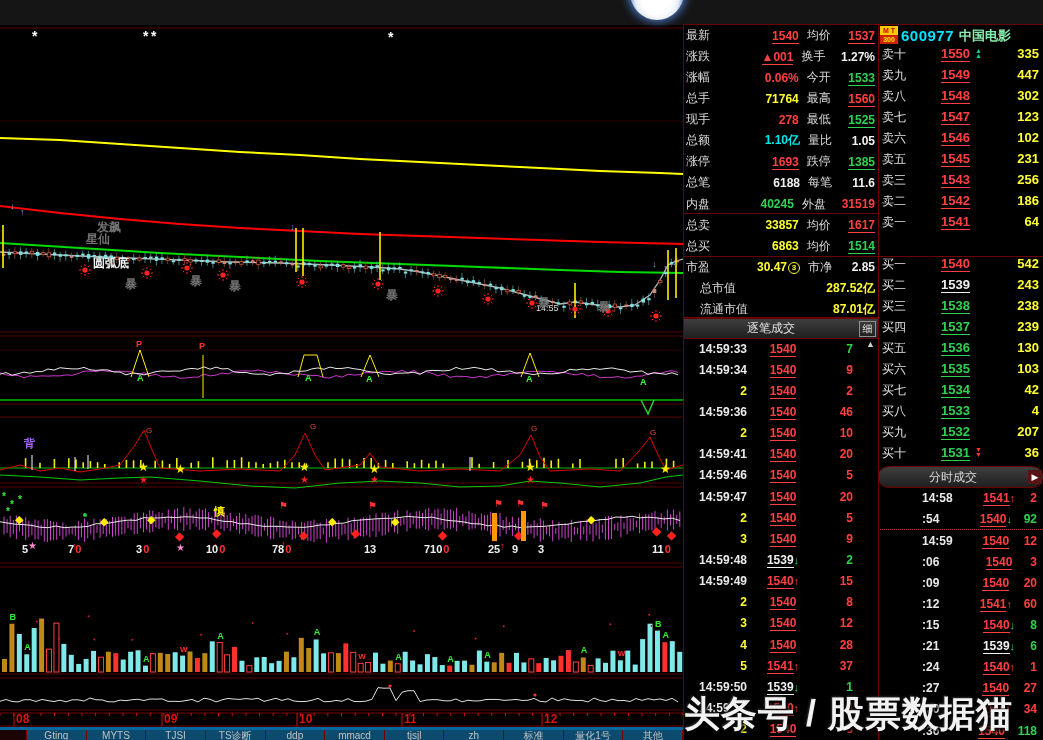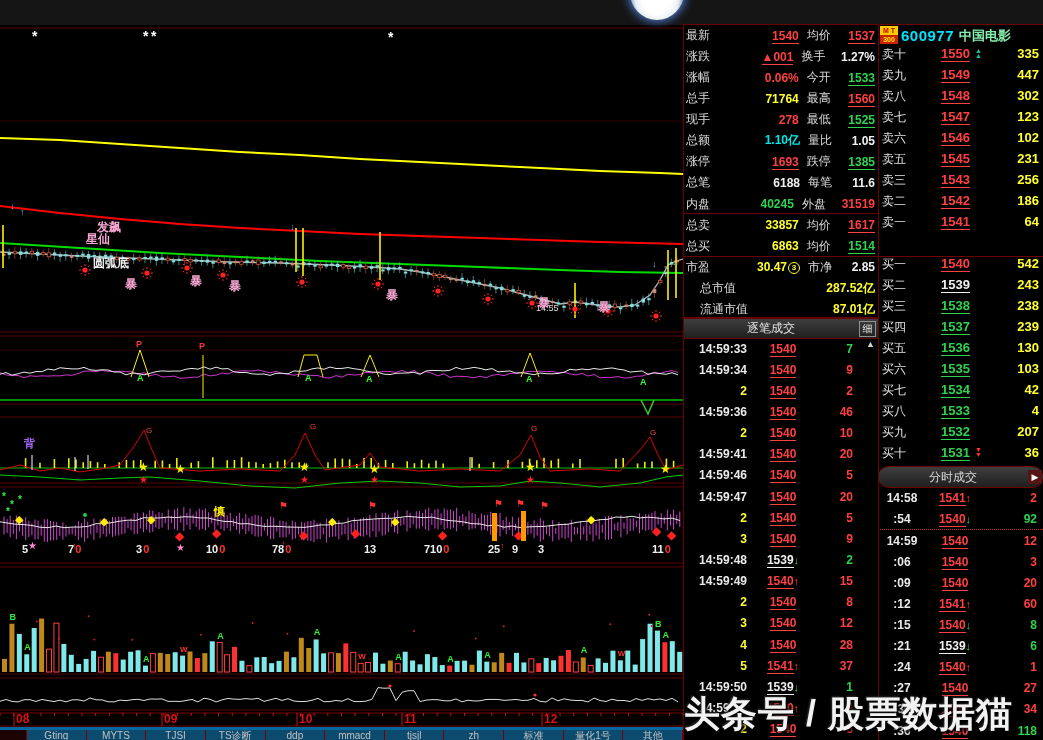--- a/index.html
+++ b/index.html
@@ -1,20 +1,20 @@
 <!DOCTYPE html>
 <html><head>
 <meta charset="utf-8">
 <style>
   html,body{margin:0;padding:0;background:#000;}
   body{width:1043px;height:740px;position:relative;overflow:hidden;
        font-family:"Liberation Sans","DejaVu Sans",sans-serif;}
   .abs{position:absolute;}
   .r{color:#ff4040;} .g{color:#2fd24f;} .w{color:#f0f0f0;} .y{color:#ffff33;}
-  .c{color:#00e5e5;} .mag{color:#f9a8d4;}
+  .c{color:#00e5e5;} .mag{color:#737373;}
   .u{border-bottom:1px solid currentColor;}
   #topbar{left:0;top:0;width:1043px;height:25px;background:#151515;}
   #logo{left:630px;top:-34px;width:54px;height:54px;border-radius:50%;
         background:radial-gradient(circle at 50% 62%,#ffffff 34%,#e8eef5 50%,#2b5ea7 72%,#0b1c38 100%);
         box-shadow:0 0 8px 2px rgba(90,150,255,.75);}
   #chartsvg{left:0;top:25px;}
   .ol{position:absolute;white-space:nowrap;}
   #quote-rows{left:684px;top:25px;width:193px;height:296px;}
   .qrow{display:flex;height:21.07px;align-items:center;font-size:12px;}
   .ql{color:#dadada;}
@@ -54,21 +54,21 @@
   .oarr{width:17px;text-align:center;}
   .ovol{flex:1;text-align:right;color:#ffff33;font-weight:bold;}
   .dbl{display:inline-block;font-size:7px;line-height:5px;}
   #fs-bar{left:878px;top:466px;width:165px;height:20px;background:linear-gradient(#3e3e3e,#1f1f1f);
           border-top:1px solid #6a0000;border-bottom:1px solid #6a0000;display:flex;align-items:center;border-radius:11px;}
   #fs-title{flex:1;text-align:center;color:#d8d8d8;font-size:12px;}
   #fs-more{width:14px;height:14px;line-height:14px;background:#571414;color:#fff;font-size:9px;
            text-align:center;margin-right:1px;}
   #fs-rows{left:878px;top:487px;width:165px;height:253px;overflow:hidden;}
   .mrow{display:flex;height:21.1px;align-items:center;font-size:12px;font-weight:bold;}
-  .mtime{width:48px;text-align:center;color:#eaeaea;}
+  .mtime{width:48px;text-align:left;color:#eaeaea;padding-left:44px;}
   .mprice{width:58px;text-align:center;}
   .mvol{flex:1;text-align:right;padding-right:6px;}
   .msep{border-bottom:1px dotted #cc3333;}
   #tabbar{left:0;top:727px;width:683px;height:13px;display:flex;background:#0c4a6e;border-top:3px solid #0369a1;justify-content:space-between;}
   #tabstub{width:26px;border-right:1px solid #7a0000;background:#1c0404;}
   .tab{flex:1;text-align:center;font-size:10px;color:#c2c2c2;border-right:1px solid #7a0000;
        line-height:12px;overflow:hidden;white-space:nowrap;}
   .axl{position:absolute;top:712px;font-size:12px;font-weight:bold;color:#dd1111;}
   .hv{position:absolute;background:#6a0000;}
   #wm{left:684px;top:690px;font-size:36px;font-weight:bold;color:#f2f2f2;white-space:nowrap;

